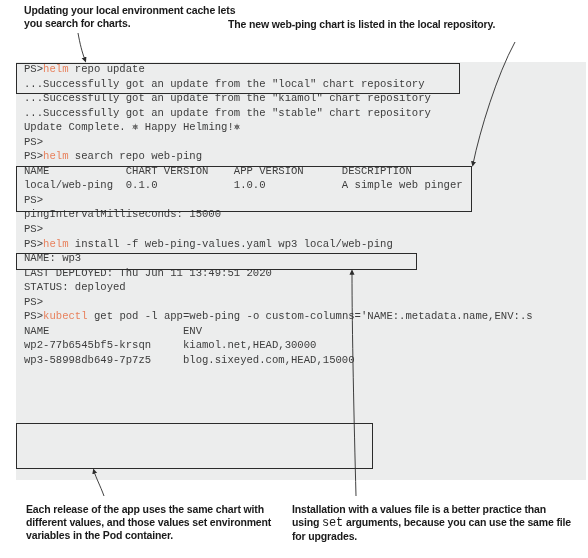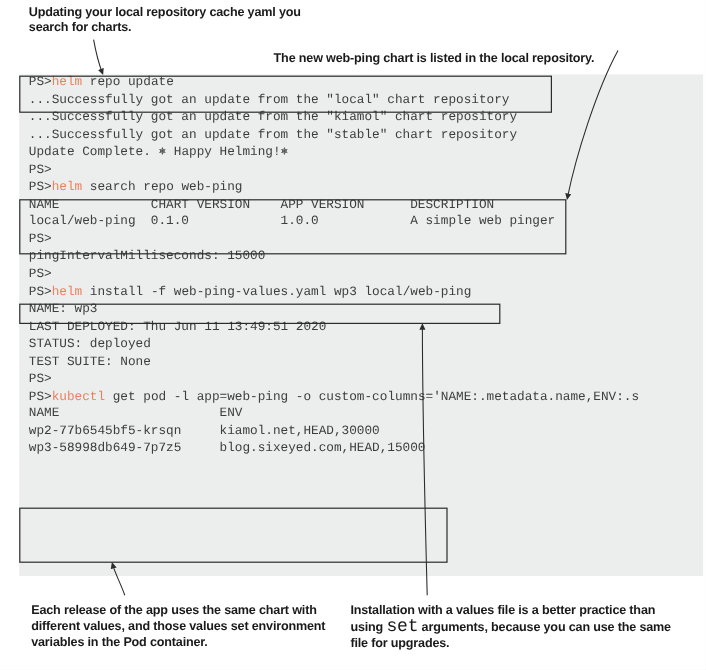--- a/index.html
+++ b/index.html
@@ -21,25 +21,25 @@
     font-family: "Liberation Sans", sans-serif;
     font-weight: bold;
     font-size: 10.5px;
     line-height: 13.2px;
     color: #1a1a1a;
     letter-spacing: -0.15px;
   }
   .caption .mono {
     font-family: "Liberation Mono", monospace;
     font-weight: normal;
-    font-size: 15px;
+    font-size: 12px;
   }
 
   #caption-top-left  { left: 24px;  top: 4px;  width: 230px; }
-  #caption-top-right { left: 228px; top: 18px; width: 330px; margin-top: 25px; }
+  #caption-top-right { left: 228px; top: 18px; width: 330px; }
   #caption-bottom-left  { left: 26px;  top: 503px; width: 250px; }
   #caption-bottom-right { left: 292px; top: 503px; width: 280px; }
 
   
   #leaders {
     position: absolute;
     left: 0; top: 0;
     width: 588px; height: 558px;
     pointer-events: none;
   }
@@ -74,21 +74,21 @@
     pointer-events: none;
   }
   #box-repo-update   { left: 16px;  top: 63px;  width: 444px; height: 31px; }
   #box-search-repo   { left: 16px;  top: 166px; width: 456px; height: 46px; }
   #box-install       { left: 16px;  top: 253px; width: 401px; height: 17px; }
   #box-pods          { left: 16px;  top: 423px; width: 357px; height: 46px; }
 </style>
 </head>
 <body>
 
-<div class="caption" id="caption-top-left">Updating your local repository cache yaml you search for charts.</div>
+<div class="caption" id="caption-top-left">Updating your local environment cache lets you search for charts.</div>
 
 <div class="caption" id="caption-top-right">The new web-ping chart is listed in the local repository.</div>
 
 <div class="caption" id="caption-bottom-left">Each release of the app uses the same chart with different values, and those values set environment variables in the Pod container.</div>
 
 <div class="caption" id="caption-bottom-right"><span>Installation with a values file is a better practice than using </span><span class="mono">set</span><span> arguments, because you can use the same file for upgrades.</span></div>
 
 <div id="terminal">
   <div id="term-body">
       <div class="term-line"><span>PS&gt;</span><span class="cmd">helm</span><span> repo update</span></div>
@@ -100,21 +100,20 @@
       <div class="term-line"><span>PS&gt;</span><span class="cmd">helm</span><span> search repo web-ping</span></div>
       <div class="term-line">NAME            CHART VERSION    APP VERSION      DESCRIPTION</div>
       <div class="term-line">local/web-ping  0.1.0            1.0.0            A simple web pinger</div>
       <div class="term-line">PS&gt;</div>
       <div class="term-line">pingIntervalMilliseconds: 15000</div>
       <div class="term-line">PS&gt;</div>
       <div class="term-line"><span>PS&gt;</span><span class="cmd">helm</span><span> install -f web-ping-values.yaml wp3 local/web-ping</span></div>
       <div class="term-line">NAME: wp3</div>
       <div class="term-line">LAST DEPLOYED: Thu Jun 11 13:49:51 2020</div>
       <div class="term-line">STATUS: deployed</div>
-      <div class="term-line">TEST SUITE: None</div>
       <div class="term-line">PS&gt;</div>
       <div class="term-line"><span>PS&gt;</span><span class="cmd">kubectl</span><span> get pod -l app=web-ping -o custom-columns='NAME:.metadata.name,ENV:.s</span></div>
       <div class="term-line">NAME                     ENV</div>
       <div class="term-line">wp2-77b6545bf5-krsqn     kiamol.net,HEAD,30000</div>
       <div class="term-line">wp3-58998db649-7p7z5     blog.sixeyed.com,HEAD,15000</div>
     </div>
 </div>
 
 <div class="box" id="box-repo-update"></div>
 <div class="box" id="box-search-repo"></div>

